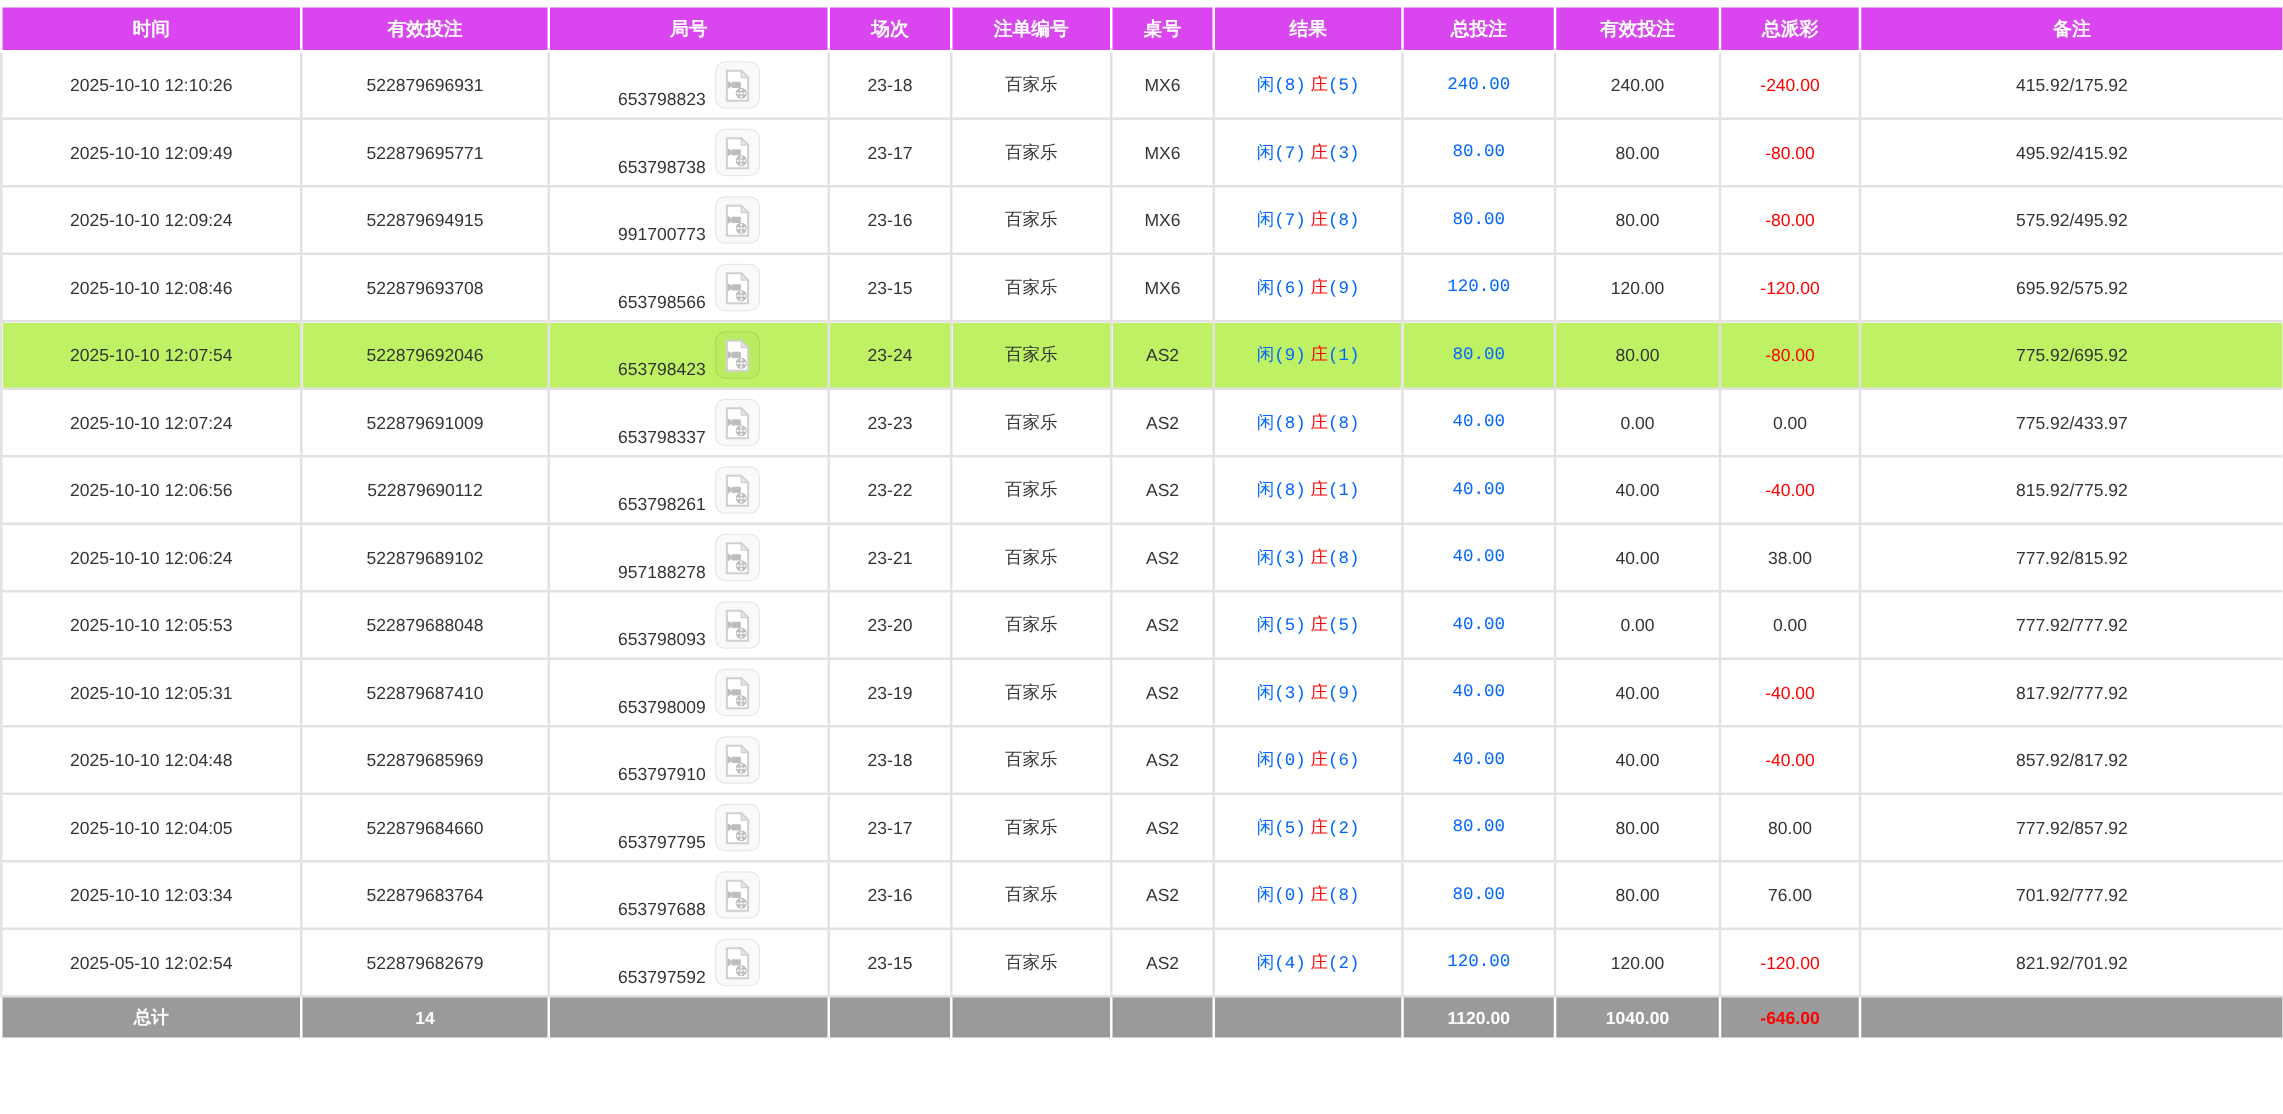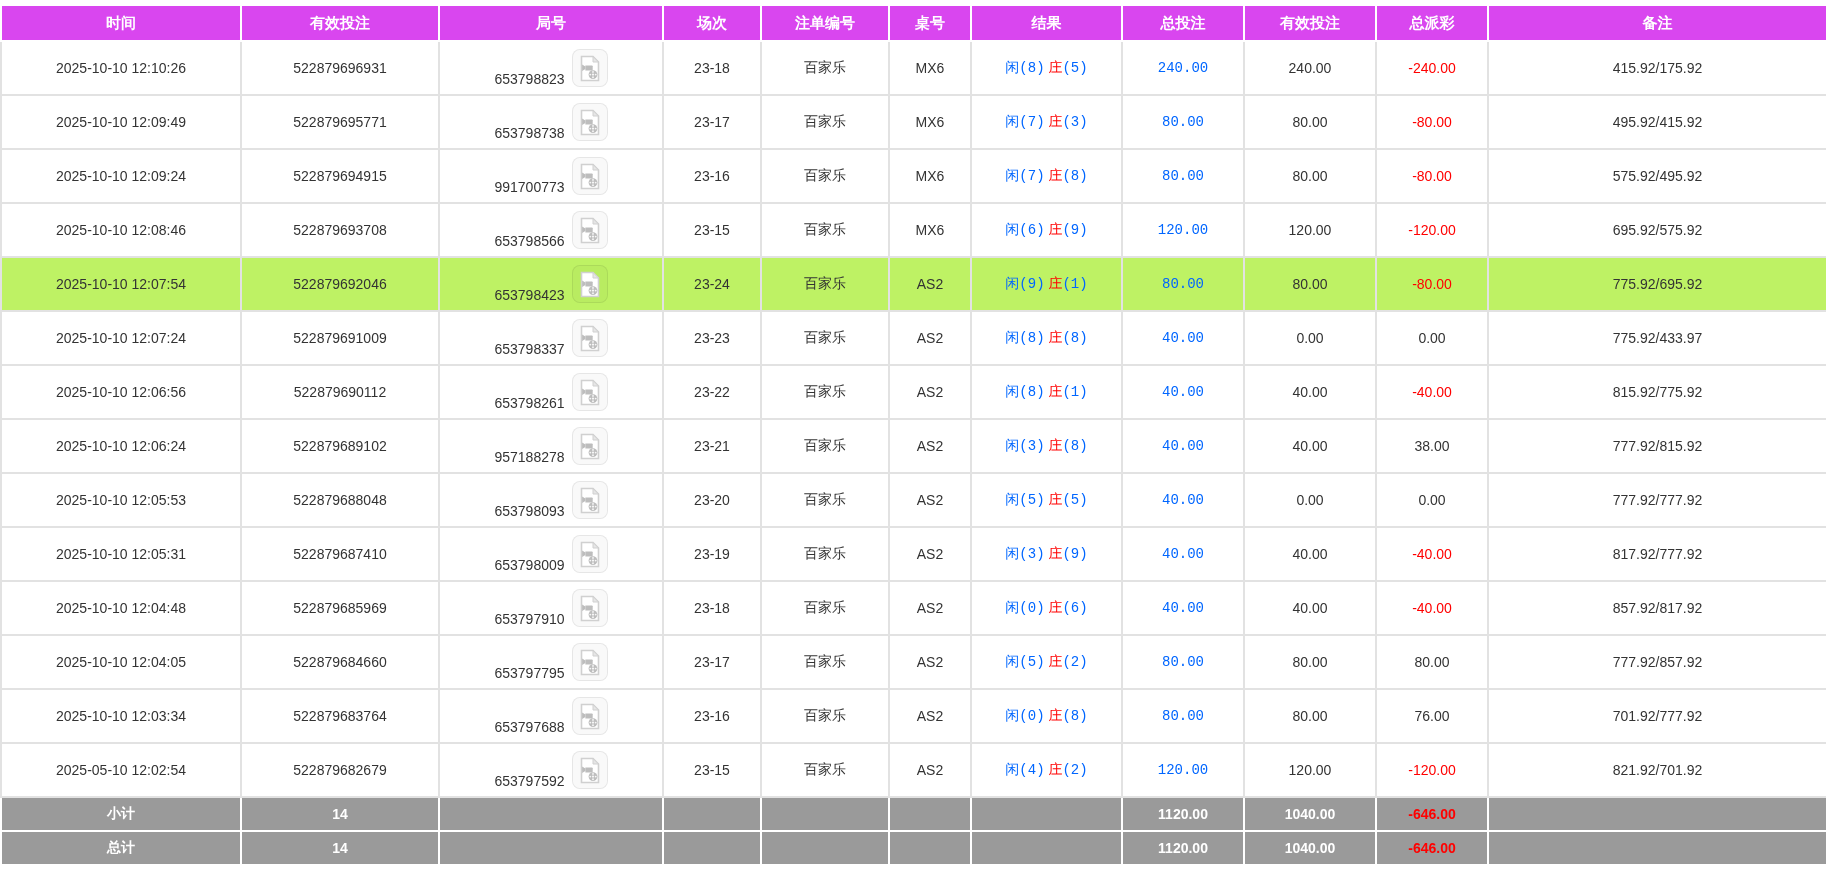--- a/index.html
+++ b/index.html
@@ -529,33 +529,20 @@
         <td>AS2</td>
         <td><span class="blue">闲(4)</span> <span class="red">庄</span><span class="blue">(2)</span></td>
         <td class="blue">120.00</td>
         <td>120.00</td>
         <td class="red">-120.00</td>
         <td>821.92/701.92</td>
       </tr>
     </tbody>
   <tfoot>
       <tr>
-        <td>小计</td>
-        <td>14</td>
-        <td></td>
-        <td></td>
-        <td></td>
-        <td></td>
-        <td></td>
-        <td>1120.00</td>
-        <td>1040.00</td>
-        <td class="red">-646.00</td>
-        <td></td>
-      </tr>
-      <tr>
         <td>总计</td>
         <td>14</td>
         <td></td>
         <td></td>
         <td></td>
         <td></td>
         <td></td>
         <td>1120.00</td>
         <td>1040.00</td>
         <td class="red">-646.00</td>

